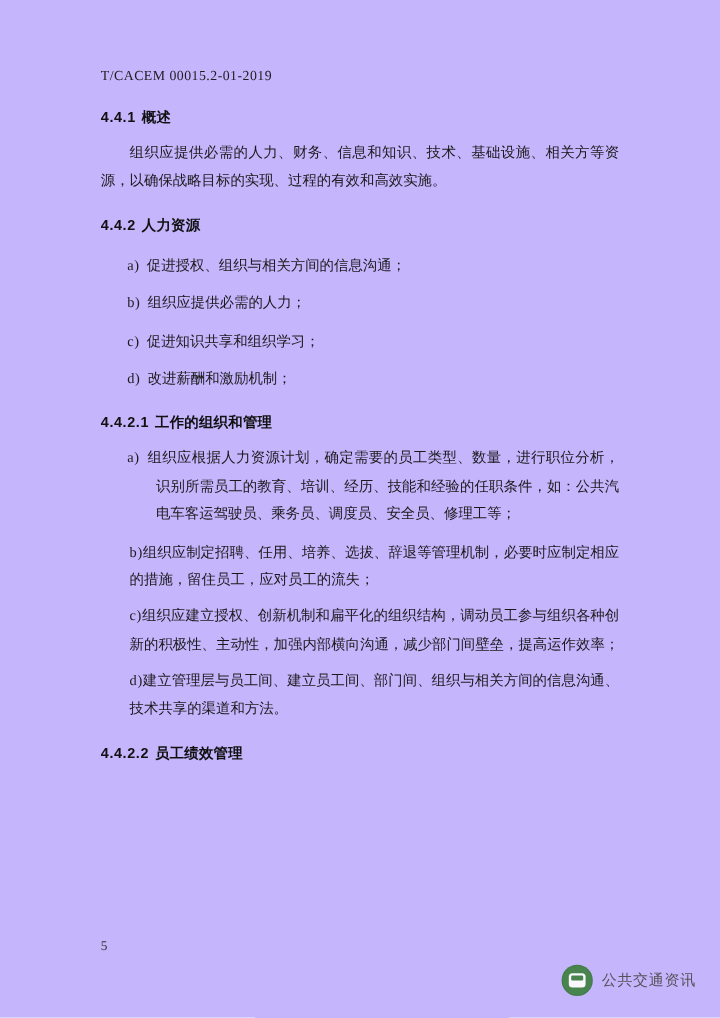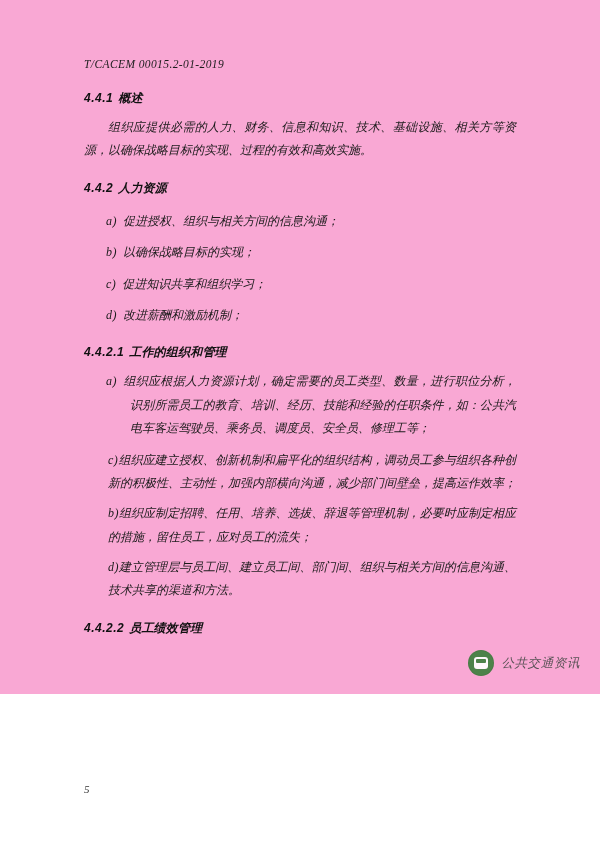--- a/index.html
+++ b/index.html
@@ -11,24 +11,23 @@
     height: 848px;
     background: #ffffff;
     font-family: "Liberation Serif", serif;
     color: #1a1a1a;
     position: relative;
     overflow: hidden;
   }
   .page {
     position: relative;
     width: 600px;
-    height: 694px;
-    background: #f9a8d4;
+    height: 848px;
+    background: #c4b5fd;
     box-sizing: border-box;
-    font-style: italic;
   }
   .content {
     position: absolute;
     left: 84px;
     top: 58px;
     width: 432px;
   }
   .header-code {
     font-family: "Liberation Serif", serif;
     font-size: 11.5px;
@@ -150,31 +149,31 @@
     </div>
     <p class="para indent">组织应提供必需的人力、财务、信息和知识、技术、基础设施、相关方等资源，以确保战略目标的实现、过程的有效和高效实施。</p>
 
     <div class="sec-head">
       <span class="num">4.4.2</span><span class="ttl">人力资源</span>
     </div>
 
     <div class="spacer-sm"></div>
 
     <p class="list-item"><span class="lbl">a)</span>&nbsp;&nbsp;<span>促进授权、组织与相关方间的信息沟通；</span></p>
-    <p class="list-item"><span class="lbl">b)</span>&nbsp;&nbsp;<span>以确保战略目标的实现；</span></p>
+    <p class="list-item"><span class="lbl">b)</span>&nbsp;&nbsp;<span>组织应提供必需的人力；</span></p>
     <p class="list-item"><span class="lbl">c)</span>&nbsp;&nbsp;<span>促进知识共享和组织学习；</span></p>
     <p class="list-item"><span class="lbl">d)</span>&nbsp;&nbsp;<span>改进薪酬和激励机制；</span></p>
 
     <div class="sec-head">
       <span class="num">4.4.2.1</span><span class="ttl">工作的组织和管理</span>
     </div>
 
     <p class="list-item"><span class="lbl">a)</span>&nbsp;&nbsp;<span>组织应根据人力资源计划，确定需要的员工类型、数量，进行职位分析，识别所需员工的教育、培训、经历、技能和经验的任职条件，如：公共汽电车客运驾驶员、乘务员、调度员、安全员、修理工等；</span></p>
+    <p class="list-item tight"><span class="lbl">b)</span><span>组织应制定招聘、任用、培养、选拔、辞退等管理机制，必要时应制定相应的措施，留住员工，应对员工的流失；</span></p>
     <p class="list-item tight"><span class="lbl">c)</span><span>组织应建立授权、创新机制和扁平化的组织结构，调动员工参与组织各种创新的积极性、主动性，加强内部横向沟通，减少部门间壁垒，提高运作效率；</span></p>
-    <p class="list-item tight"><span class="lbl">b)</span><span>组织应制定招聘、任用、培养、选拔、辞退等管理机制，必要时应制定相应的措施，留住员工，应对员工的流失；</span></p>
     <p class="list-item tight"><span class="lbl">d)</span><span>建立管理层与员工间、建立员工间、部门间、组织与相关方间的信息沟通、技术共享的渠道和方法。</span></p>
 
     <div class="sec-head">
       <span class="num">4.4.2.2</span><span class="ttl">员工绩效管理</span>
     </div>
 
   </div>
 
   <div class="page-num">5</div>
 

